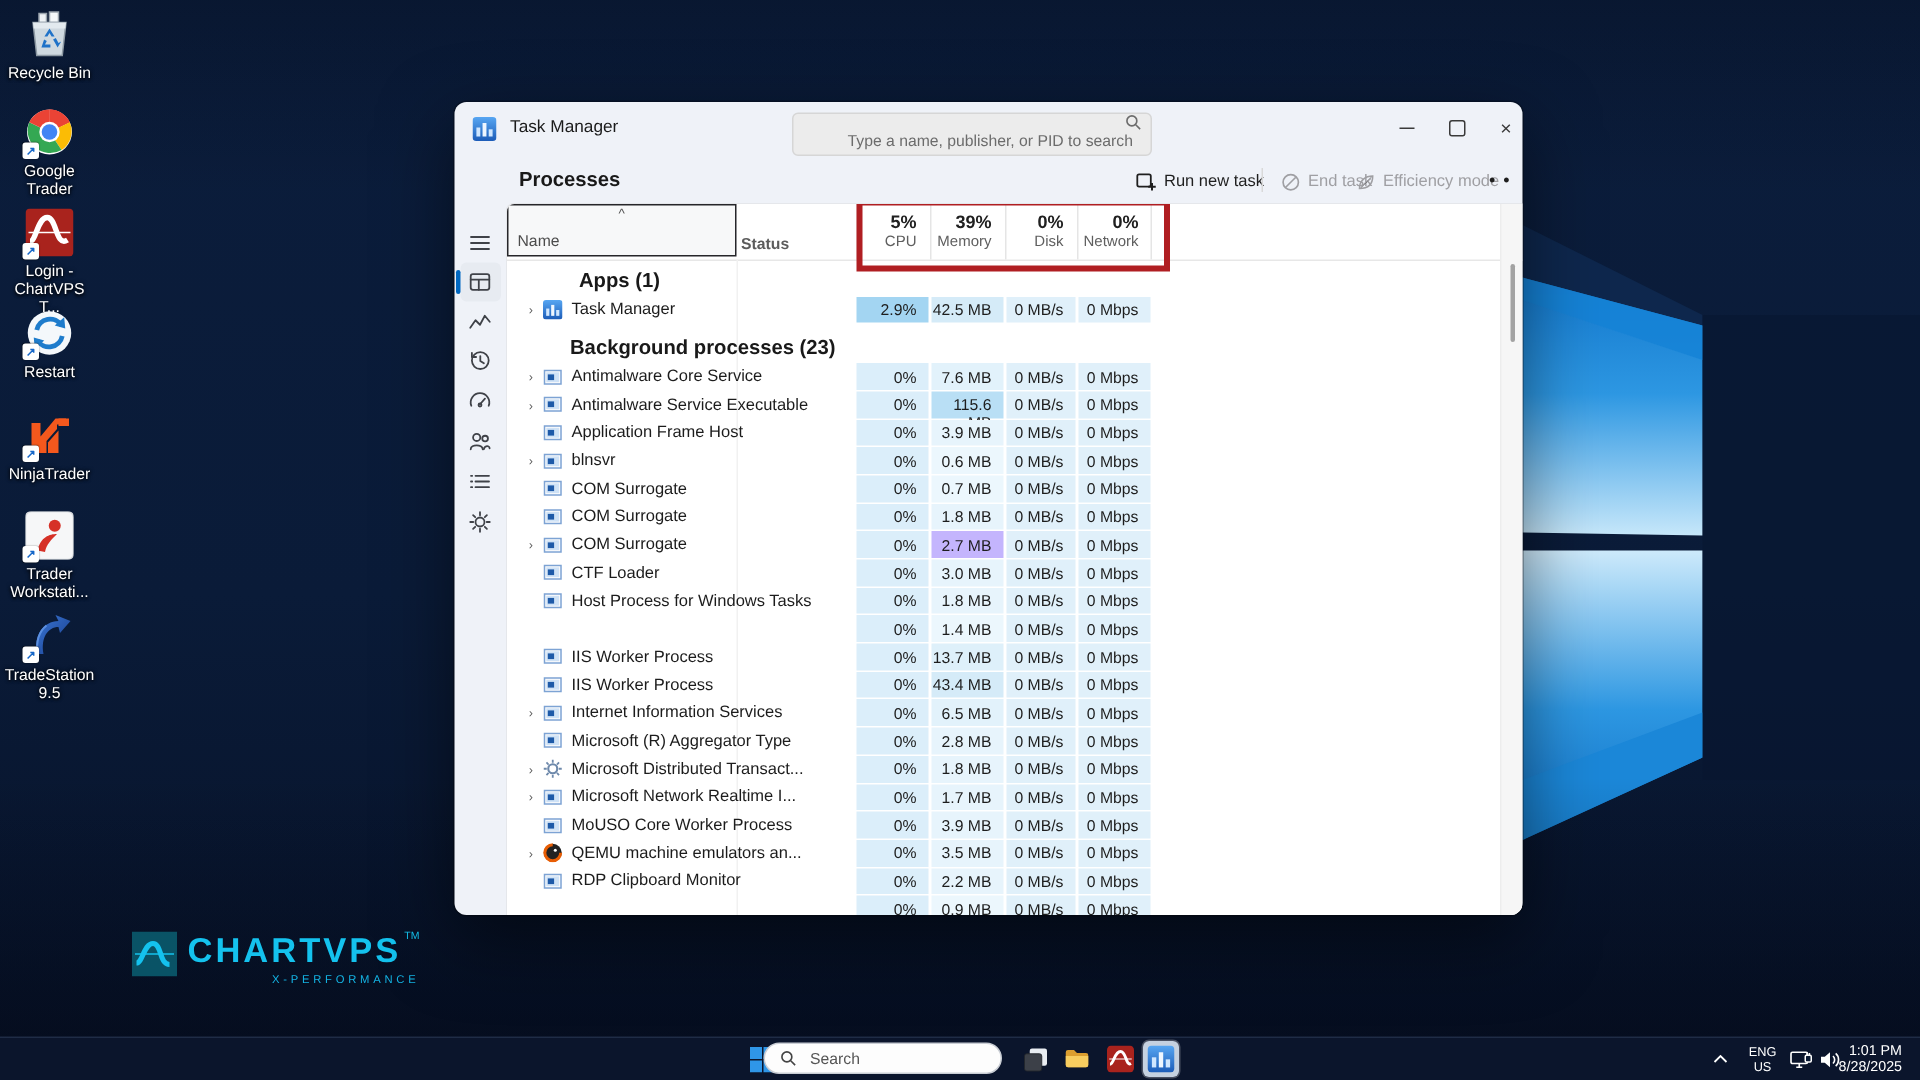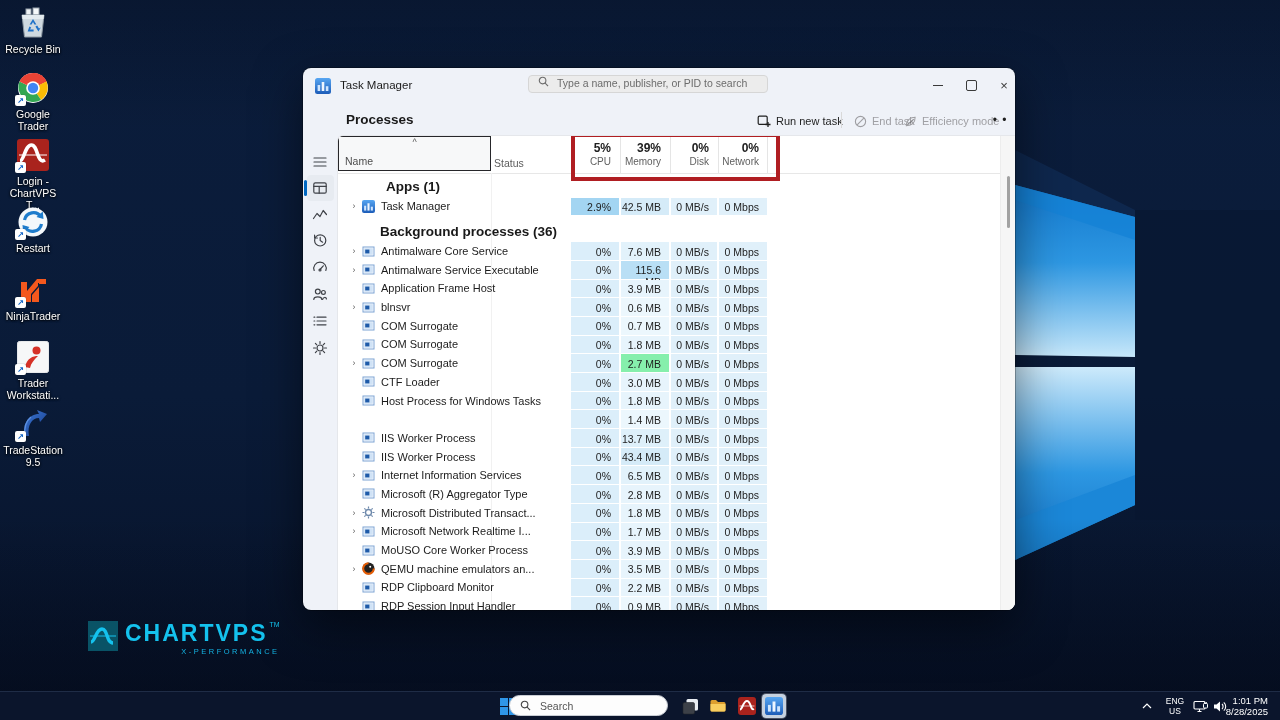--- a/index.html
+++ b/index.html
@@ -18,22 +18,22 @@
   #brand{position:absolute;left:88px;top:621px;display:flex;align-items:flex-start;}
   #brand .bword{color:#14c2ee;font-size:23px;font-weight:bold;letter-spacing:2px;line-height:24px;}
   #brand .btm{color:#14c2ee;font-size:7px;vertical-align:top;margin-left:2px;}
   #brand .btag{color:#14b4e4;font-size:7.5px;letter-spacing:2.5px;text-align:right;margin-top:2px;}
   
   #tmwin{position:absolute;left:303px;top:68px;width:712px;height:542px;background:#eff2f8;border-radius:8px;
          box-shadow:0 16px 48px rgba(0,0,0,.5),0 0 0 1px rgba(0,0,0,.25);overflow:hidden;}
   #titlebar{position:absolute;left:0;top:0;right:0;height:36px;}
   #tb-icon{position:absolute;left:12px;top:10px;width:16px;height:16px;}
   #tb-title{position:absolute;left:37px;top:11px;font-size:11.5px;color:#1b1b1b;}
-  #tb-search{position:absolute;left:225px;top:7px;width:240px;height:18px;background:#ececec;border:1px solid #d6d6d6;
-             border-radius:4px;display:flex;align-items:flex-start;box-sizing:border-box;}
+  #tb-search{position:absolute;left:225px;top:7px;width:240px;height:29px;background:#ececec;border:1px solid #d6d6d6;
+             border-radius:4px;display:flex;align-items:flex-end;box-sizing:border-box;flex-direction:column;}
   #tb-search input{border:0;background:transparent;outline:none;font-size:10.5px;color:#333;width:200px;font-family:inherit;}
   #tb-search input::placeholder{color:#6c6c6c;}
   .capbtn{position:absolute;top:0;width:34px;height:34px;display:flex;align-items:center;justify-content:center;color:#3a3a3a;}
   .capbtn .mingl{width:10px;height:1px;background:#3a3a3a;}
   .capbtn .maxgl{width:9px;height:9px;border:1px solid #3a3a3a;border-radius:2px;}
   .capbtn .clsgl{font-size:13px;line-height:13px;}
   
   #pagetitle{position:absolute;left:43px;top:44px;font-size:13.5px;font-weight:bold;color:#191919;}
   .tbtn{position:absolute;top:42px;height:22px;display:flex;align-items:center;font-size:11px;color:#1f1f1f;white-space:nowrap;}
   .tbtn svg{margin-right:5px;}
@@ -46,21 +46,21 @@
   #nav-sel{position:absolute;left:4px;top:71px;width:27px;height:26px;background:#e7ebf1;border-radius:4px;}
   #nav-bar{position:absolute;left:1px;top:76px;width:3px;height:16px;border-radius:2px;background:#0067c0;}
   
   #content{position:absolute;left:34px;top:67px;right:0;bottom:0;background:#fff;border-top-left-radius:6px;
            border-top:1px solid #e5e7eb;border-left:1px solid #e5e7eb;overflow:hidden;}
   
   #thead{position:absolute;left:0;top:0;right:0;height:37px;background:#fff;border-bottom:1px solid #e7e7e7;}
   #namehdr{position:absolute;left:0;top:0;width:153px;height:35px;border:1px solid #26262a;background:#f7f8f9;box-sizing:border-box;}
   #namecaret{position:absolute;left:0;right:0;top:0;text-align:center;font-size:9px;color:#555;}
   #namelbl{position:absolute;left:6px;bottom:3px;font-size:10.5px;color:#4c4c4c;}
-  #statushdr{position:absolute;left:156px;bottom:4px;font-size:10.5px;color:#5c5c5c;}
+  #statushdr{position:absolute;left:156px;bottom:4px;font-size:10.5px;color:#5c5c5c;font-weight:bold;}
   .hsep{position:absolute;top:0;height:37px;width:1px;background:#e5e5e5;}
   .statcol{position:absolute;top:0;height:37px;text-align:right;box-sizing:border-box;padding-right:8px;}
   .statcol .v{font-size:12px;font-weight:bold;color:#202020;margin-top:5px;}
   .statcol .l{font-size:10px;color:#5f5f5f;margin-top:1px;}
   
   #redbox{position:absolute;left:233px;top:-3px;width:201px;height:40px;border:4px solid #b01e22;box-sizing:content-box;z-index:30;pointer-events:none;}
   
   #tbody{position:absolute;left:0;top:37px;right:14px;bottom:0;overflow:hidden;}
   .grp{box-sizing:border-box;height:26px;padding:8px 0 0 42px;font-size:13.5px;font-weight:bold;color:#191919;}
   .grp.first{height:24px;padding-top:6px;padding-left:48px;}
@@ -395,21 +395,21 @@
                   <rect x="10.8" y="8.2" width="2.6" height="4.8" fill="#cfe6ff"></rect>
                 </svg>
               </span>
               <span class="pname">Task Manager</span>
             </div>
             <div class="cstat c-cpu" style="background: rgb(163, 213, 242);">2.9%</div>
             <div class="cstat c-mem" style="background: rgb(213, 235, 248);">42.5 MB</div>
             <div class="cstat c-dsk" style="background: rgb(224, 240, 250);">0 MB/s</div>
             <div class="cstat c-net" style="background: rgb(224, 240, 250);">0 Mbps</div>
           </div>
-          <div class="grp">Background processes (36)</div>
+          <div class="grp">Background processes (23)</div>
           <div class="prow">
             <div class="cname">
               <span class="chev">›</span>
               <span class="picon">
                 <svg width="13" height="13" viewBox="0 0 13 13">
                   <rect x="1" y="2" width="11" height="9" fill="#fdfdfd" stroke="#7da3d4" stroke-width="1"></rect>
                   <rect x="2.2" y="3.2" width="8.6" height="6.6" fill="#cfe2f6"></rect>
                   <rect x="3.2" y="4.6" width="4.2" height="3.8" fill="#1e5aa8"></rect>
                 </svg>
               </span>
@@ -511,21 +511,21 @@
               <span class="picon">
                 <svg width="13" height="13" viewBox="0 0 13 13">
                   <rect x="1" y="2" width="11" height="9" fill="#fdfdfd" stroke="#7da3d4" stroke-width="1"></rect>
                   <rect x="2.2" y="3.2" width="8.6" height="6.6" fill="#cfe2f6"></rect>
                   <rect x="3.2" y="4.6" width="4.2" height="3.8" fill="#1e5aa8"></rect>
                 </svg>
               </span>
               <span class="pname">COM Surrogate</span>
             </div>
             <div class="cstat c-cpu" style="background: rgb(219, 238, 250);">0%</div>
-            <div class="cstat c-mem" style="background: #86efac;">2.7 MB</div>
+            <div class="cstat c-mem" style="background: #c4b5fd;">2.7 MB</div>
             <div class="cstat c-dsk" style="background: rgb(224, 240, 250);">0 MB/s</div>
             <div class="cstat c-net" style="background: rgb(224, 240, 250);">0 Mbps</div>
           </div>
           <div class="prow">
             <div class="cname">
               <span class="chev"></span>
               <span class="picon">
                 <svg width="13" height="13" viewBox="0 0 13 13">
                   <rect x="1" y="2" width="11" height="9" fill="#fdfdfd" stroke="#7da3d4" stroke-width="1"></rect>
                   <rect x="2.2" y="3.2" width="8.6" height="6.6" fill="#cfe2f6"></rect>
@@ -710,31 +710,20 @@
                 </svg>
               </span>
               <span class="pname">RDP Clipboard Monitor</span>
             </div>
             <div class="cstat c-cpu" style="background: rgb(219, 238, 250);">0%</div>
             <div class="cstat c-mem" style="background: rgb(231, 244, 252);">2.2 MB</div>
             <div class="cstat c-dsk" style="background: rgb(224, 240, 250);">0 MB/s</div>
             <div class="cstat c-net" style="background: rgb(224, 240, 250);">0 Mbps</div>
           </div>
           <div class="prow">
-            <div class="cname">
-              <span class="chev"></span>
-              <span class="picon">
-                <svg width="13" height="13" viewBox="0 0 13 13">
-                  <rect x="1" y="2" width="11" height="9" fill="#fdfdfd" stroke="#7da3d4" stroke-width="1"></rect>
-                  <rect x="2.2" y="3.2" width="8.6" height="6.6" fill="#cfe2f6"></rect>
-                  <rect x="3.2" y="4.6" width="4.2" height="3.8" fill="#1e5aa8"></rect>
-                </svg>
-              </span>
-              <span class="pname">RDP Session Input Handler</span>
-            </div>
             <div class="cstat c-cpu" style="background: rgb(219, 238, 250);">0%</div>
             <div class="cstat c-mem" style="background: rgb(236, 247, 253);">0.9 MB</div>
             <div class="cstat c-dsk" style="background: rgb(224, 240, 250);">0 MB/s</div>
             <div class="cstat c-net" style="background: rgb(224, 240, 250);">0 Mbps</div>
           </div>
         </div>
       <div id="scrolltrack">
         <div id="scrollthumb"></div>
       </div>
     </div>

